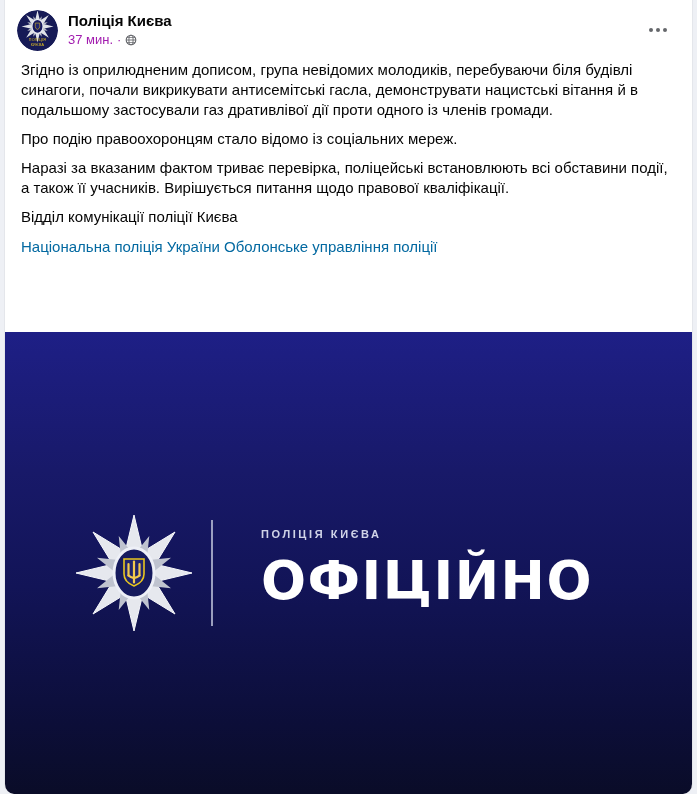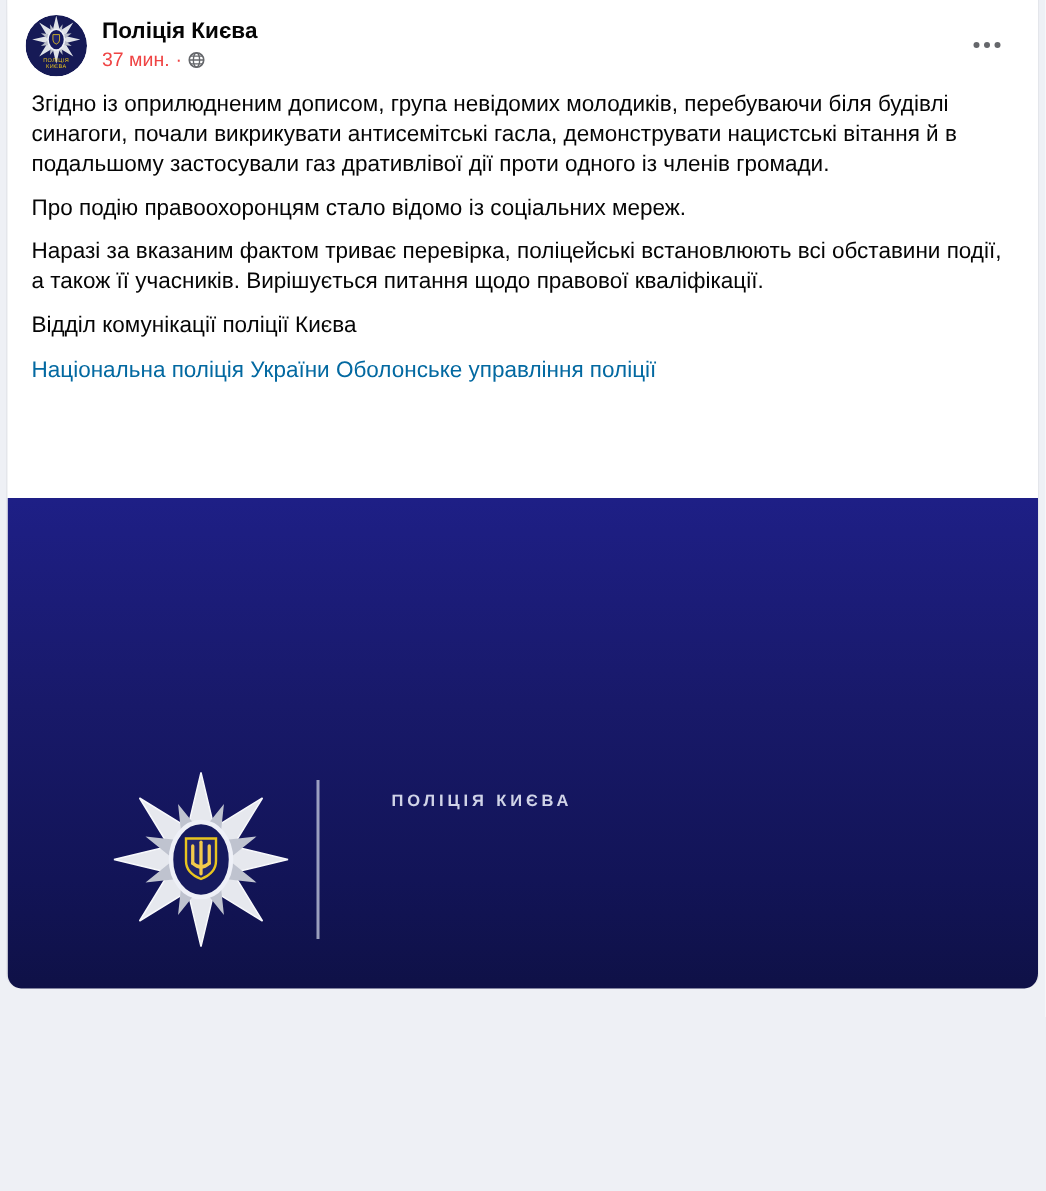--- a/index.html
+++ b/index.html
@@ -5,21 +5,21 @@
   * { margin: 0; padding: 0; box-sizing: border-box; }
   html, body { width: 697px; height: 794px; overflow: hidden; }
   body {
     background: #eef0f5;
     font-family: "Liberation Sans", sans-serif;
     color: #050505;
   }
   .card {
     position: absolute;
     left: 4px; top: 0;
-    width: 689px; height: 659px;
+    width: 689px; height: 794px;
     background: #ffffff;
     border-radius: 0 0 10px 10px;
     border-left: 1px solid #e4e6eb;
     border-right: 1px solid #e4e6eb;
     overflow: hidden;
   }
   
   .header {
     position: relative;
     display: flex;
@@ -41,21 +41,21 @@
     color: #050505;
     line-height: 19px;
     cursor: pointer;
   }
   .sub-row {
     display: flex;
     align-items: center;
     gap: 4px;
     margin-top: 2px;
     font-size: 13px;
-    color: #ef4444;
+    color: #a21caf;
     line-height: 16px;
   }
   .more-btn {
     position: absolute;
     right: 18px; top: 16px;
     width: 32px; height: 28px;
     display: flex;
     align-items: center;
     justify-content: center;
     gap: 3px;
@@ -185,16 +185,17 @@
           <line x1="0" y1="-11.5" x2="0" y2="5"></line>
           <line x1="5.5" y1="-9" x2="5.5" y2="2.5"></line>
           <path d="M -5.5,2.5 Q 0,7.5 5.5,2.5"></path>
           <line x1="0" y1="5" x2="0" y2="9.5"></line>
         </g>
       </svg>
     </div>
     <div class="img-divider"></div>
     <div class="img-textblock">
       <div class="brand-label">ПОЛІЦІЯ КИЄВА</div>
+      <div class="headline">ОФІЦІЙНО</div>
     </div>
   </div>
 
 </div>
 
 </body></html>

